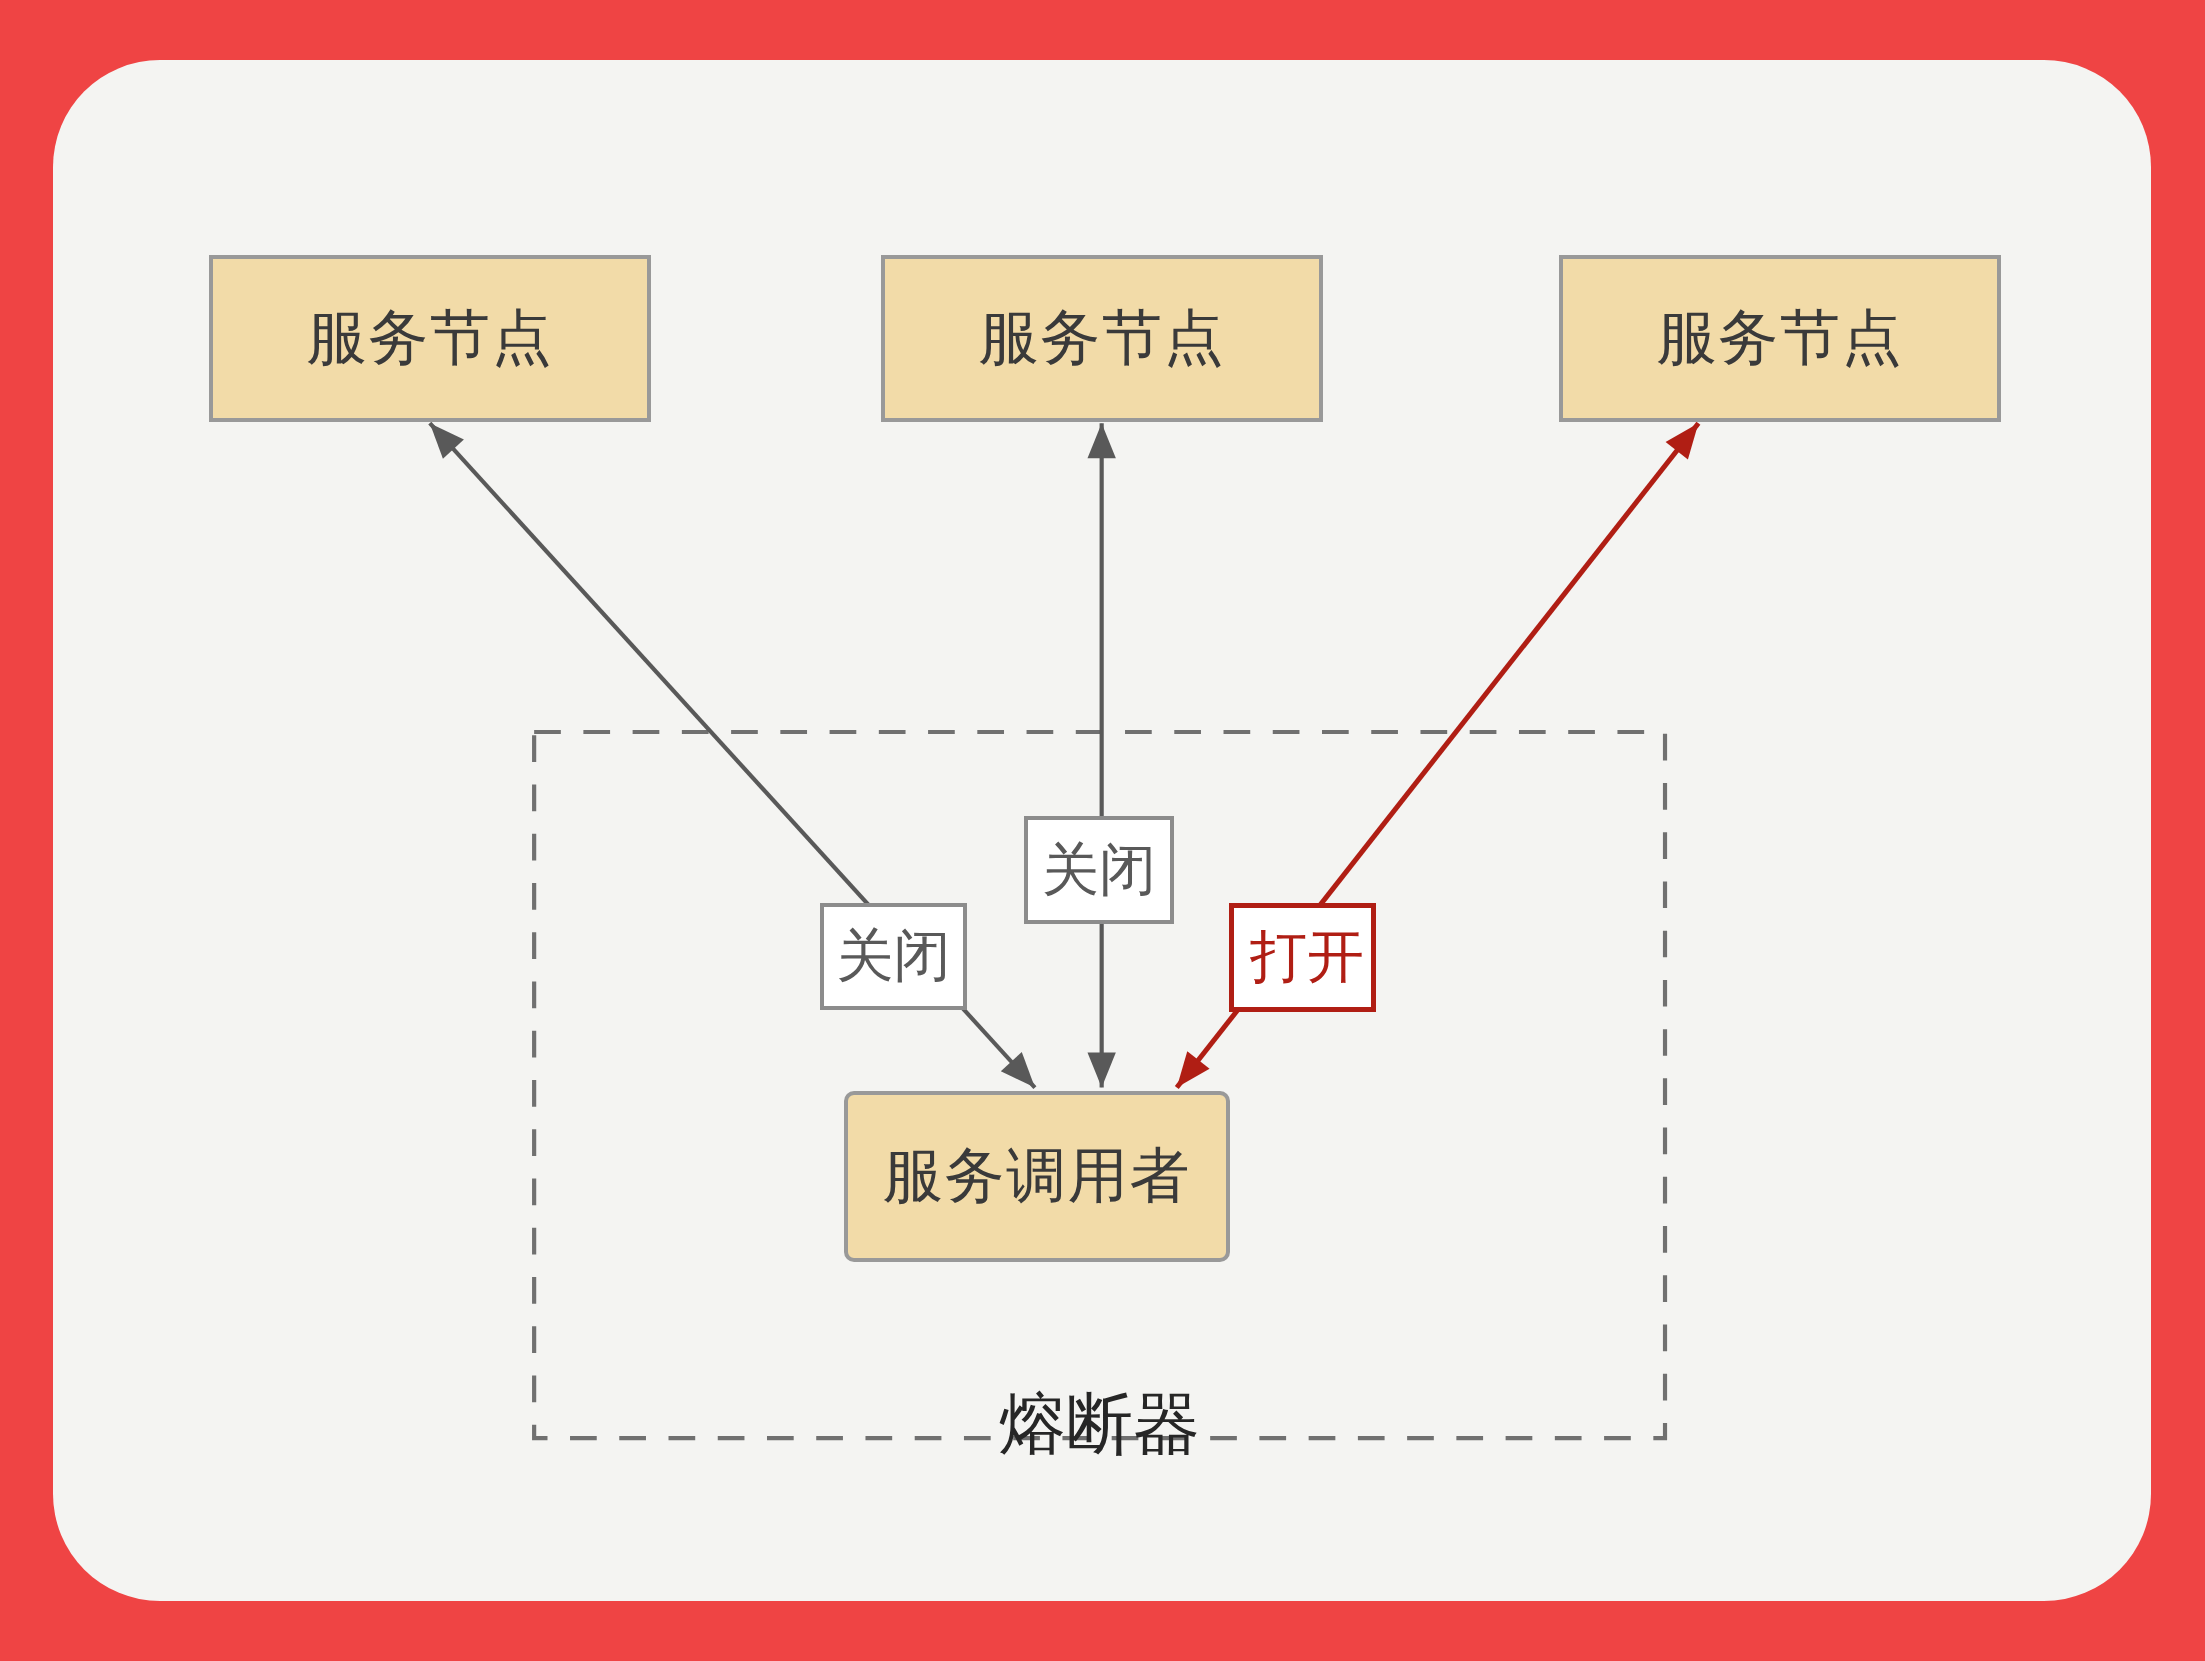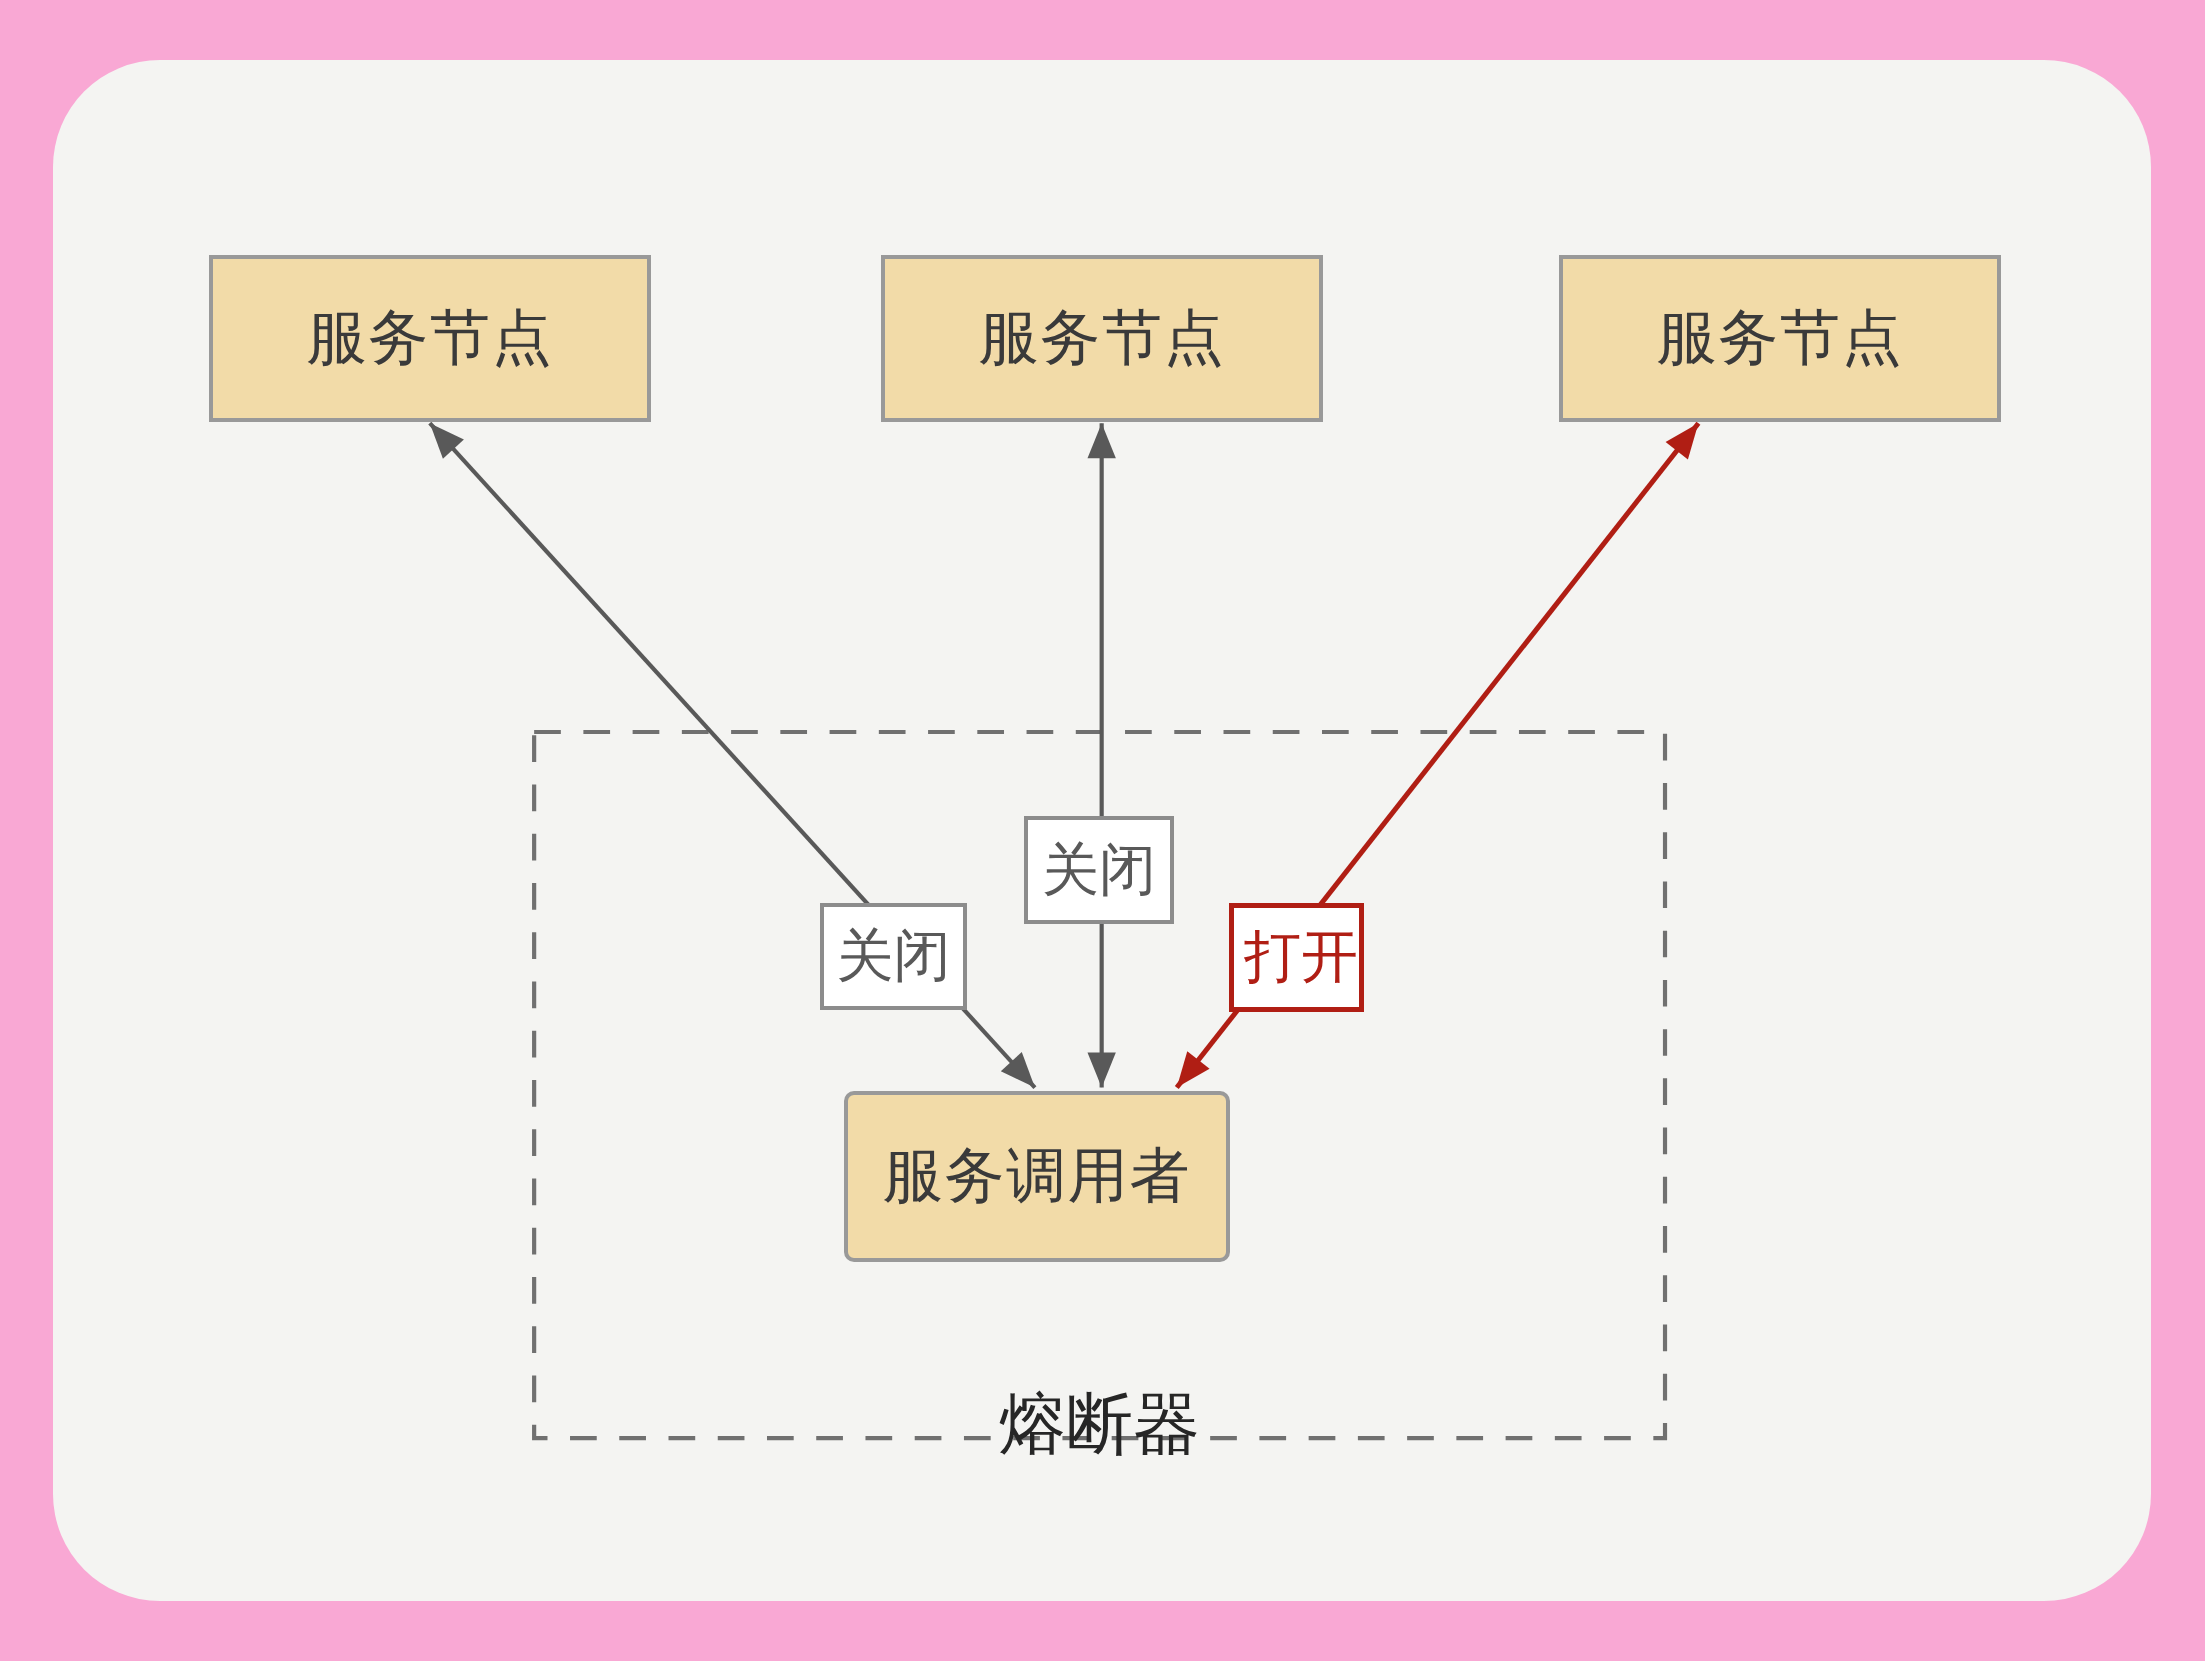--- a/index.html
+++ b/index.html
@@ -4,21 +4,21 @@
 <style>
   html, body {
     margin: 0;
     padding: 0;
     background: #ffffff;
   }
   .stage {
     position: relative;
     width: 2205px;
     height: 1661px;
-    background: #f9a8d4;
+    background: #ef4444;
     font-family: "Liberation Sans", sans-serif;
     overflow: hidden;
   }
   .canvas-bg {
     position: absolute;
     left: 53px;
     top: 60px;
     width: 2098px;
     height: 1541px;
     background: #f4f4f2;
@@ -56,21 +56,21 @@
     justify-content: center;
     background: #ffffff;
     border: 4.2px solid #8c8c8c;
     color: #595959;
     font-size: 57px;
     white-space: nowrap;
   }
   #label-close-1 { left: 820px;  top: 903px; width: 147px; height: 107px; }
   #label-close-2 { left: 1024px; top: 816px;  width: 150px; height: 108px; }
   #label-open {
-    left: 1229px; top: 903px; width: 135px; height: 109px;
+    left: 1229px; top: 903px; width: 147px; height: 109px;
     border: 5px solid #b01e14;
     color: #b01e14;
     padding-left: 9px;
   }
   .breaker-label {
     position: absolute;
     left: 534px;
     top: 1331px;
     width: 1131px;
     text-align: center;

